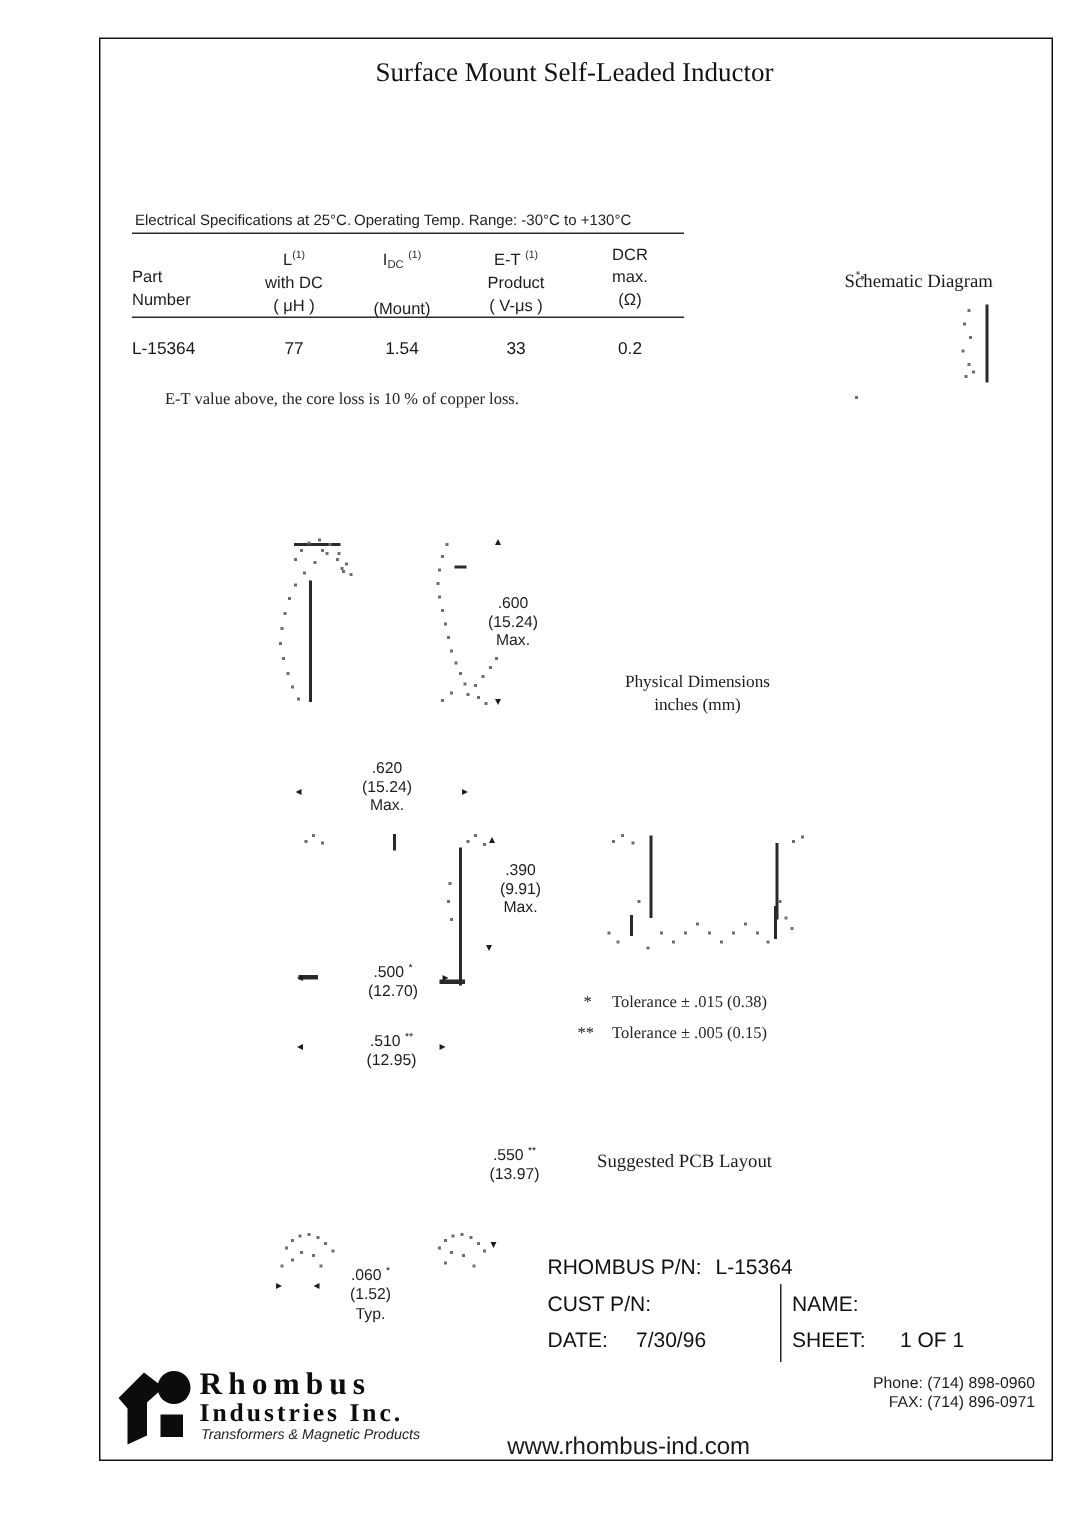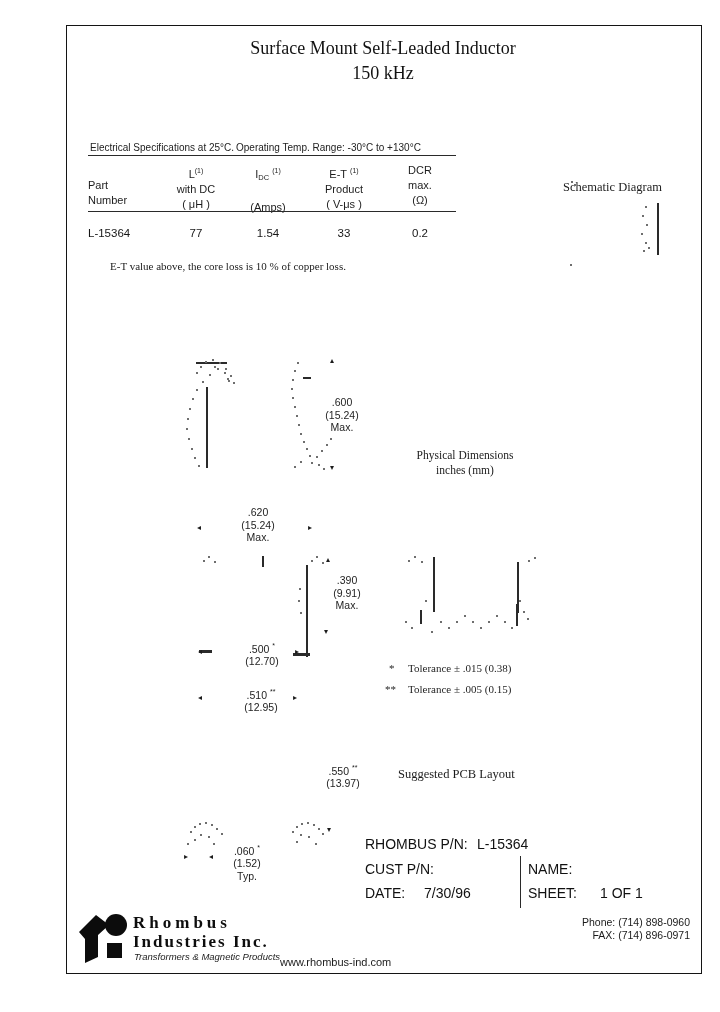--- a/index.html
+++ b/index.html
@@ -20,53 +20,52 @@
   
   .dim{position:absolute;width:72px;text-align:center;font-size:10.5px;line-height:12.5px;color:#1d1d1d;}
   .dim sup{font-size:7px;}
   .tol{position:absolute;font-size:11px;color:#252525;}
   .gl{position:absolute;background:#2a2a2a;}
   .gd{position:absolute;width:2px;height:2px;background:#6e6e6e;}
   .ga{position:absolute;font-size:8px;color:#1c1c1c;line-height:8px;}
   
   .info{position:absolute;font-size:14px;color:#111;}
   
-  #logoname{left:133px;top:913px;font-size:17px;font-weight:bold;letter-spacing:4px;color:#0d0d0d;line-height:19px;}
+  #logoname{left:133px;top:913px;font-size:21px;font-weight:bold;letter-spacing:4px;color:#0d0d0d;line-height:19px;}
   #logoname2{left:133px;top:932px;font-size:17px;font-weight:bold;letter-spacing:2px;color:#0d0d0d;line-height:19px;}
   #tagline{left:134px;top:951px;font-size:9.5px;font-style:italic;color:#222;}
   #address{right:30px;top:916px;width:300px;text-align:right;font-size:10.5px;line-height:12.8px;color:#1a1a1a;}
-  #website{left:280px;top:956px;width:220px;text-align:left;font-size:11px;color:#1a1a1a;}
+  #website{left:280px;top:956px;width:220px;text-align:right;font-size:16px;color:#1a1a1a;}
 </style>
 </head>
 <body>
 
 <div id="page">
   <div id="frame"></div>
 
   <div id="title" class="abs serif">
     <div>Surface Mount Self-Leaded Inductor</div>
-    <div>150 kHz</div>
   </div>
 
   <div class="abs cap" style="left:90px;">Electrical Specifications at 25°C.</div>
   <div class="abs cap" style="left:236px;">Operating Temp. Range: -30°C to +130°C</div>
 
   <div class="colhead abs" style="left:88px;top:178px;text-align:left;">
     <div>Part</div>
     <div>Number</div>
   </div>
   <div class="colhead abs" style="left:160px;">
     <div><span>L</span><sup>(1)</sup></div>
     <div>with DC</div>
     <div>( μH )</div>
   </div>
   <div class="colhead abs" style="left:232px;">
     <div><span>I</span><sub>DC</sub>&nbsp;<sup>(1)</sup></div>
     <div>&nbsp;</div>
-    <div>(Amps)</div>
+    <div>(Mount)</div>
   </div>
   <div class="colhead abs" style="left:308px;">
     <div><span>E-T</span>&nbsp;<sup>(1)</sup></div>
     <div>Product</div>
     <div>( V-μs )</div>
   </div>
   <div class="colhead abs" style="left:384px;">
     <div>DCR</div>
     <div>max.</div>
     <div>(Ω)</div>

